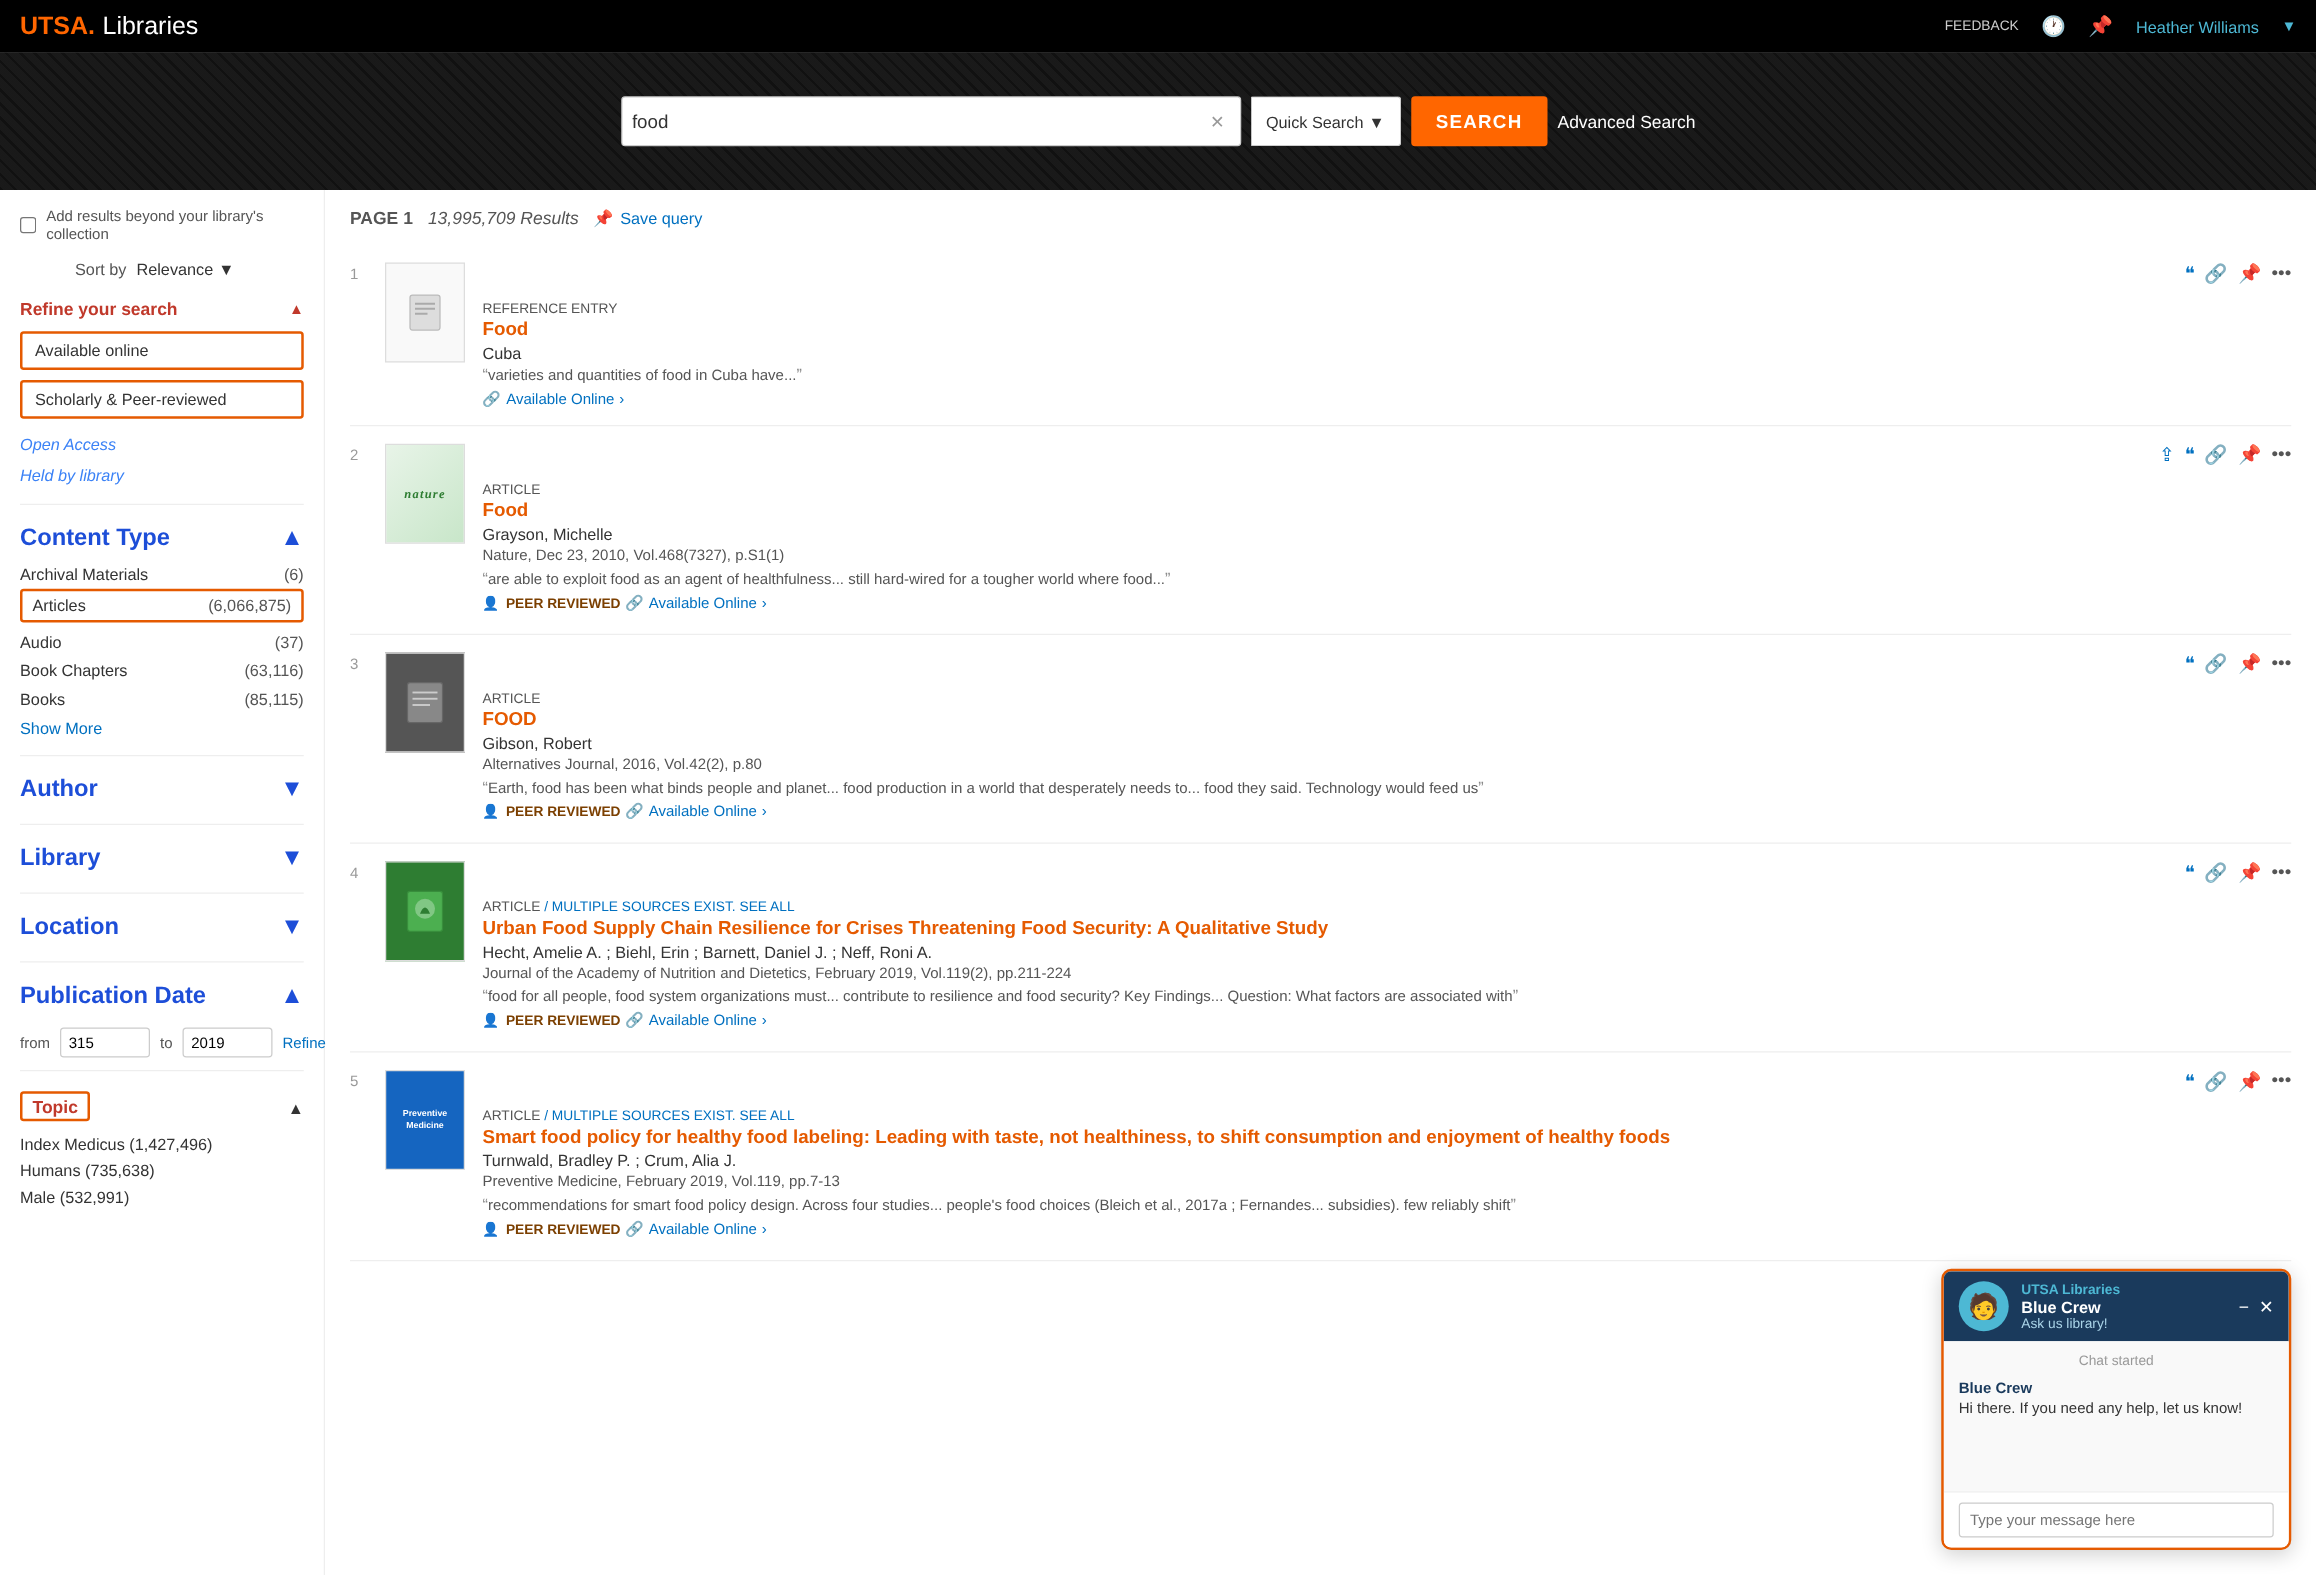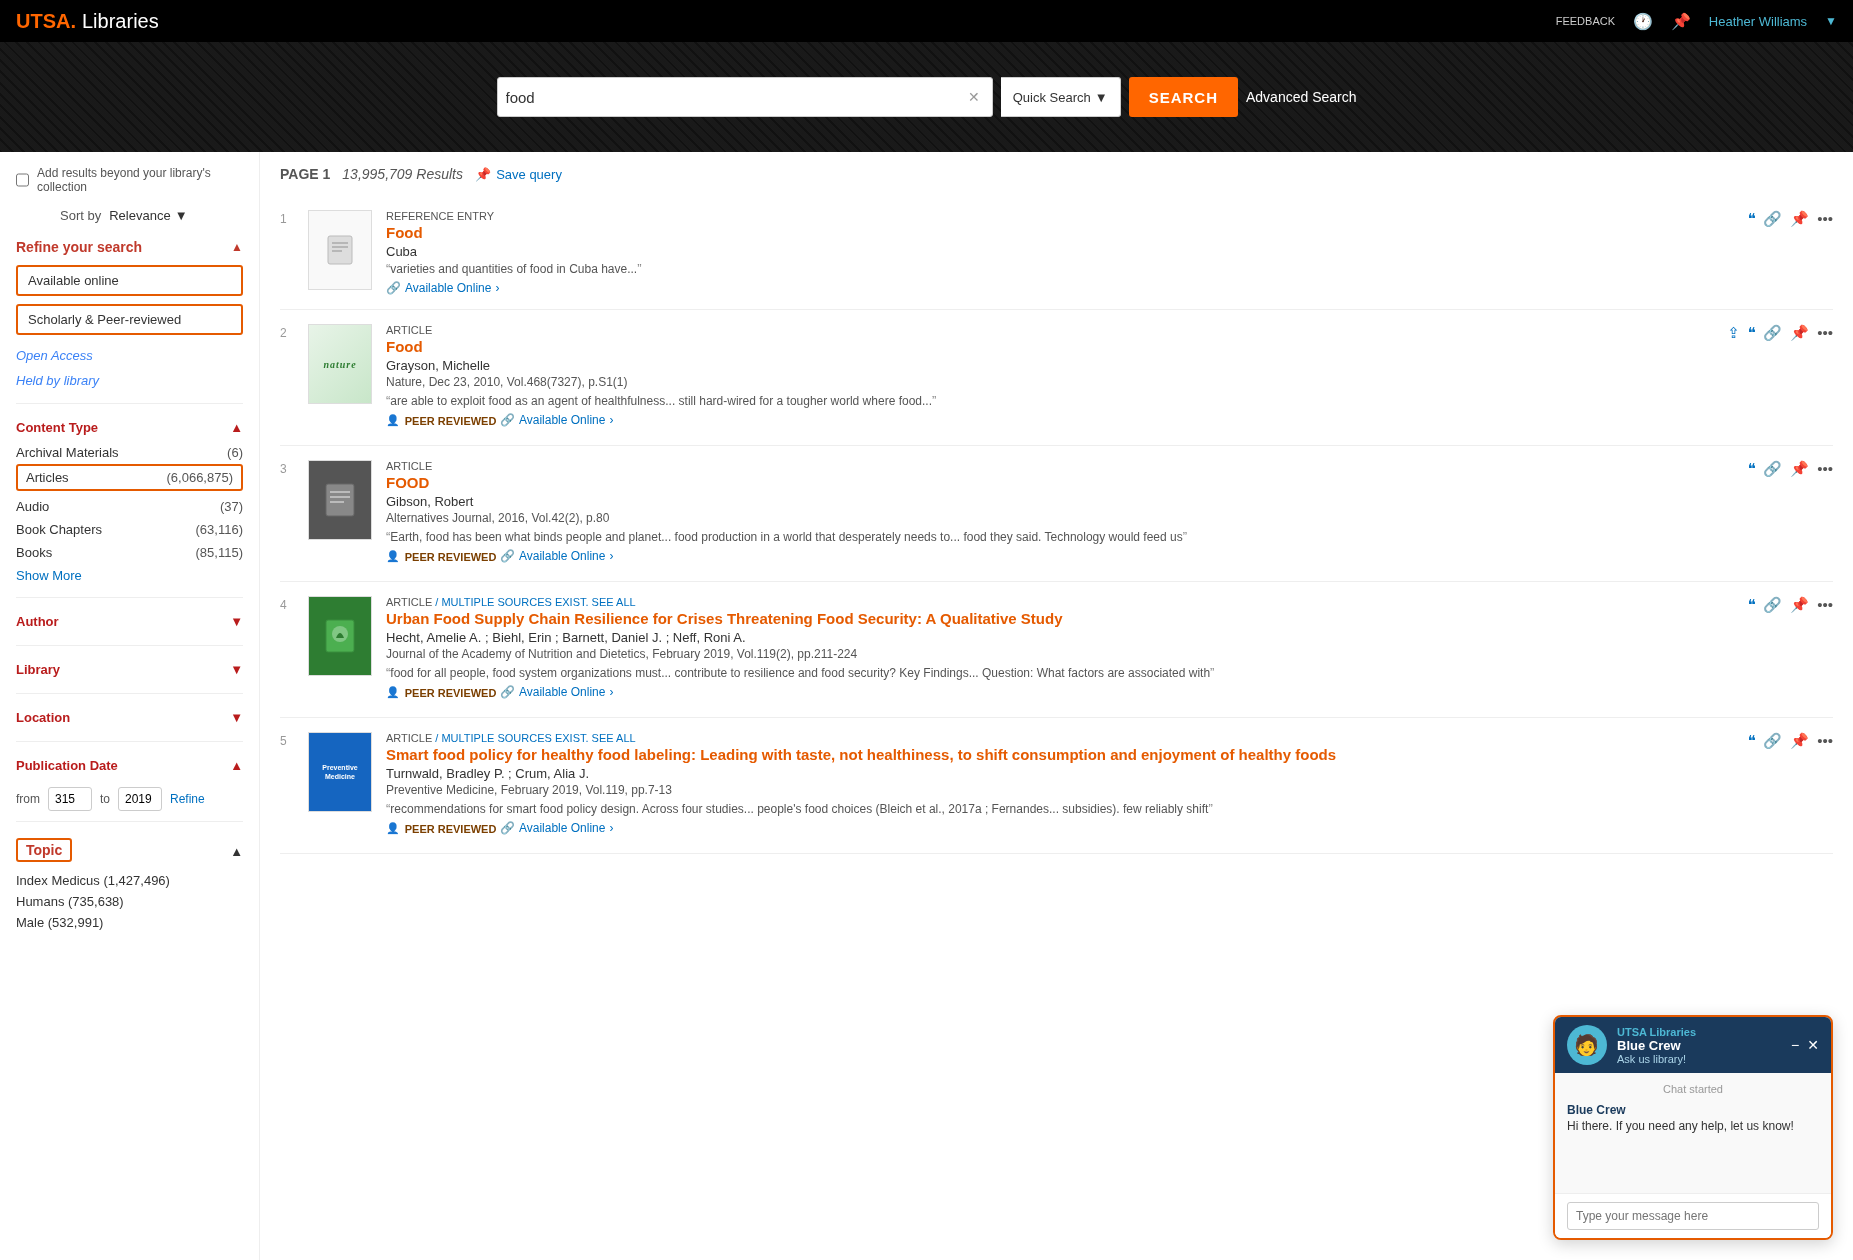--- a/index.html
+++ b/index.html
@@ -198,23 +198,23 @@
 
     .section-divider {
       border: none;
       border-top: 1px solid #eee;
       margin: 10px 0;
     }
     .section-header {
       display: flex;
       align-items: flex-start;
       justify-content: space-between;
-      font-size: 13px;
+      font-size: 19px;
       font-weight: bold;
-      color: #b91c1c;
+      color: #1d4ed8;
       cursor: pointer;
       padding: 6px 0;
     }
     .content-type-item {
       display: flex;
       align-items: center;
       padding: 4px 0;
       font-size: 13px;
       color: #333;
       cursor: pointer;
@@ -236,21 +236,21 @@
       display: block;
     }
 
     .pub-date-inputs {
       display: flex;
       align-items: center;
       gap: 8px;
       margin: 8px 0;
     }
     .pub-date-inputs input {
-      width: 44px;
+      width: 72px;
       border: 1px solid #ccc;
       border-radius: 3px;
       padding: 4px 6px;
       font-size: 12px;
     }
     .pub-date-refine {
       color: #0070c0;
       font-size: 12px;
       cursor: pointer;
     }
@@ -323,21 +323,21 @@
       width: 64px;
       min-width: 64px;
       height: 80px;
       background: #f9f9f9;
       border: 1px solid #ddd;
       display: flex;
       align-items: center;
       justify-content: center;
     }
     .result-body { flex: 1; }
-    .result-type { font-size: 11px; color: #555; text-transform: uppercase; margin-bottom: 2px; }
+    .result-type { font-size: 11px; color: #555; text-transform: uppercase; margin-bottom: 2px; margin-top: 31px; }
     .result-type a { color: #0070c0; text-decoration: none; }
     .result-title {
       font-size: 15px;
       color: #e55a00;
       font-weight: bold;
       cursor: pointer;
       margin-bottom: 3px;
     }
     .result-author { font-size: 13px; color: #333; margin-bottom: 2px; }
     .result-source { font-size: 12px; color: #555; margin-bottom: 4px; }

